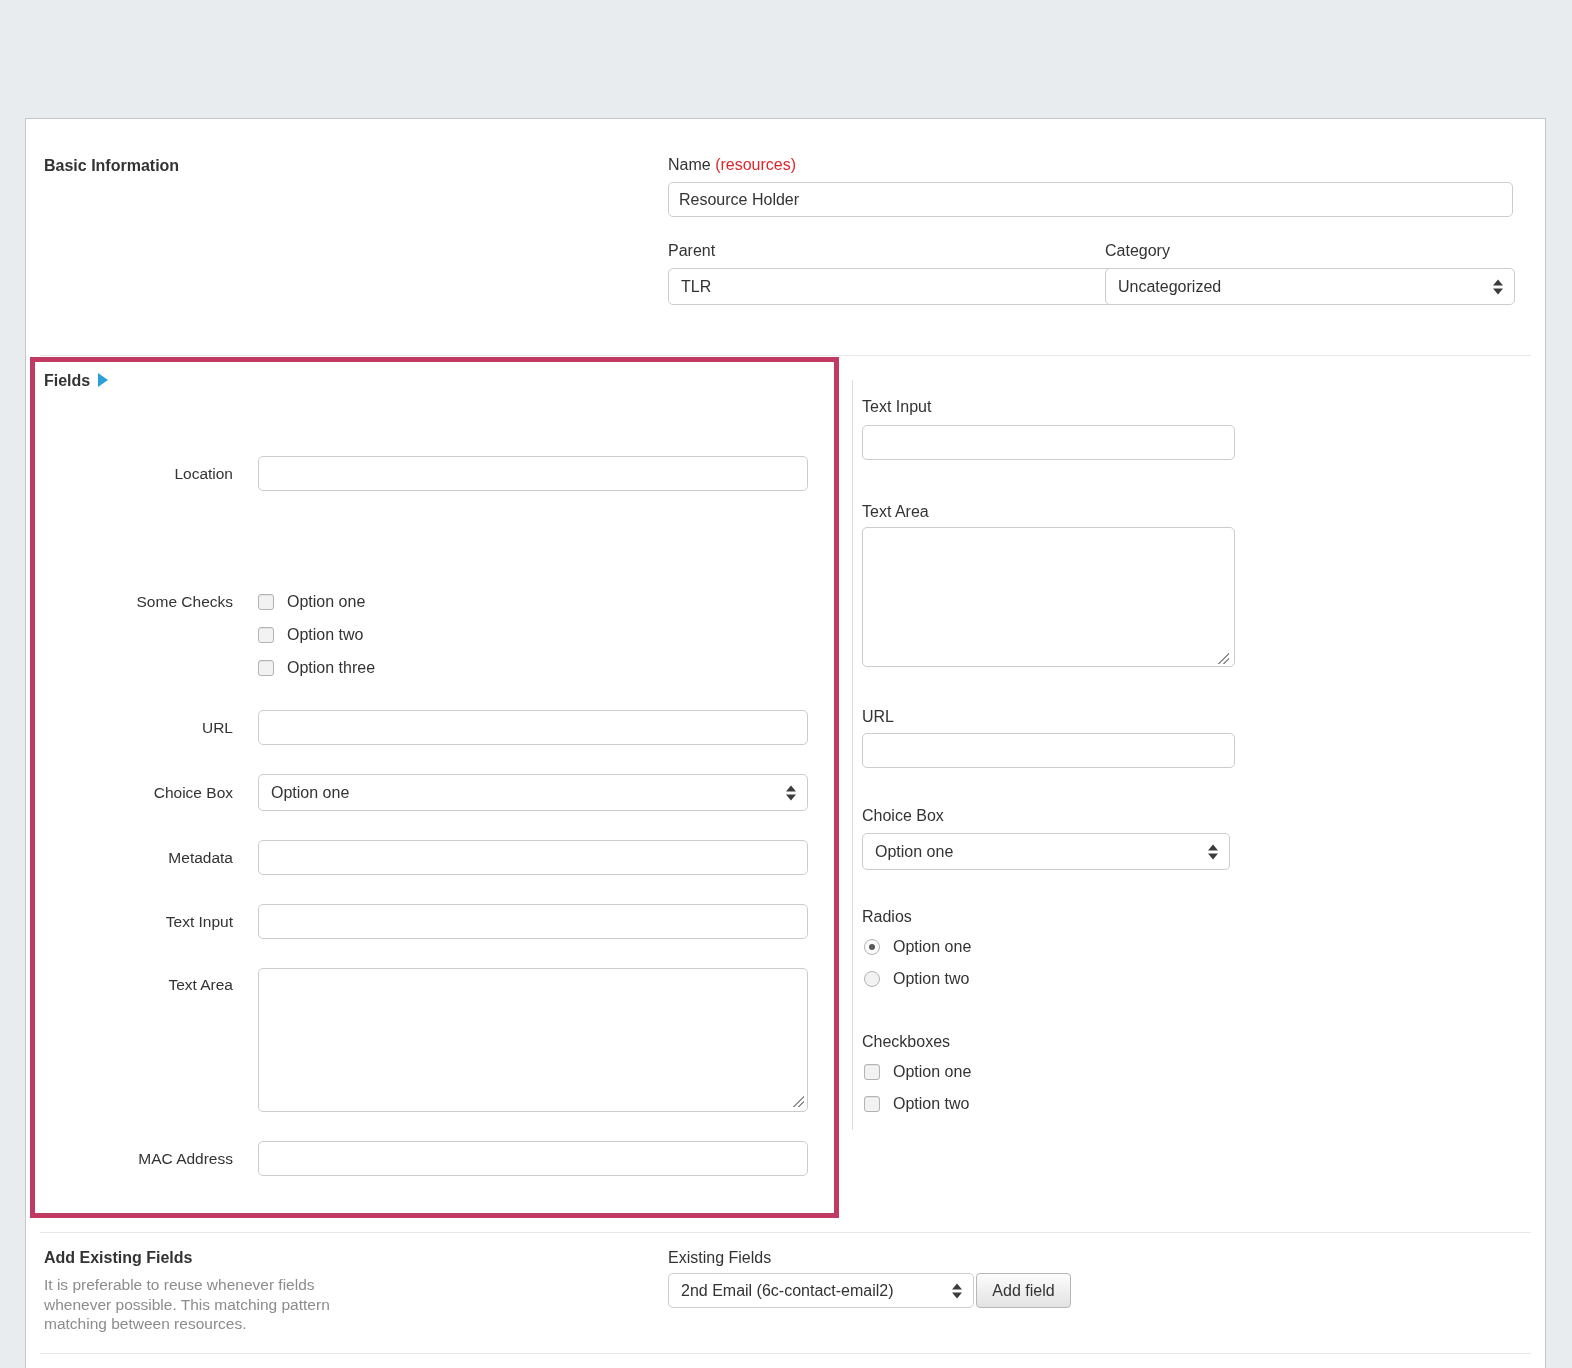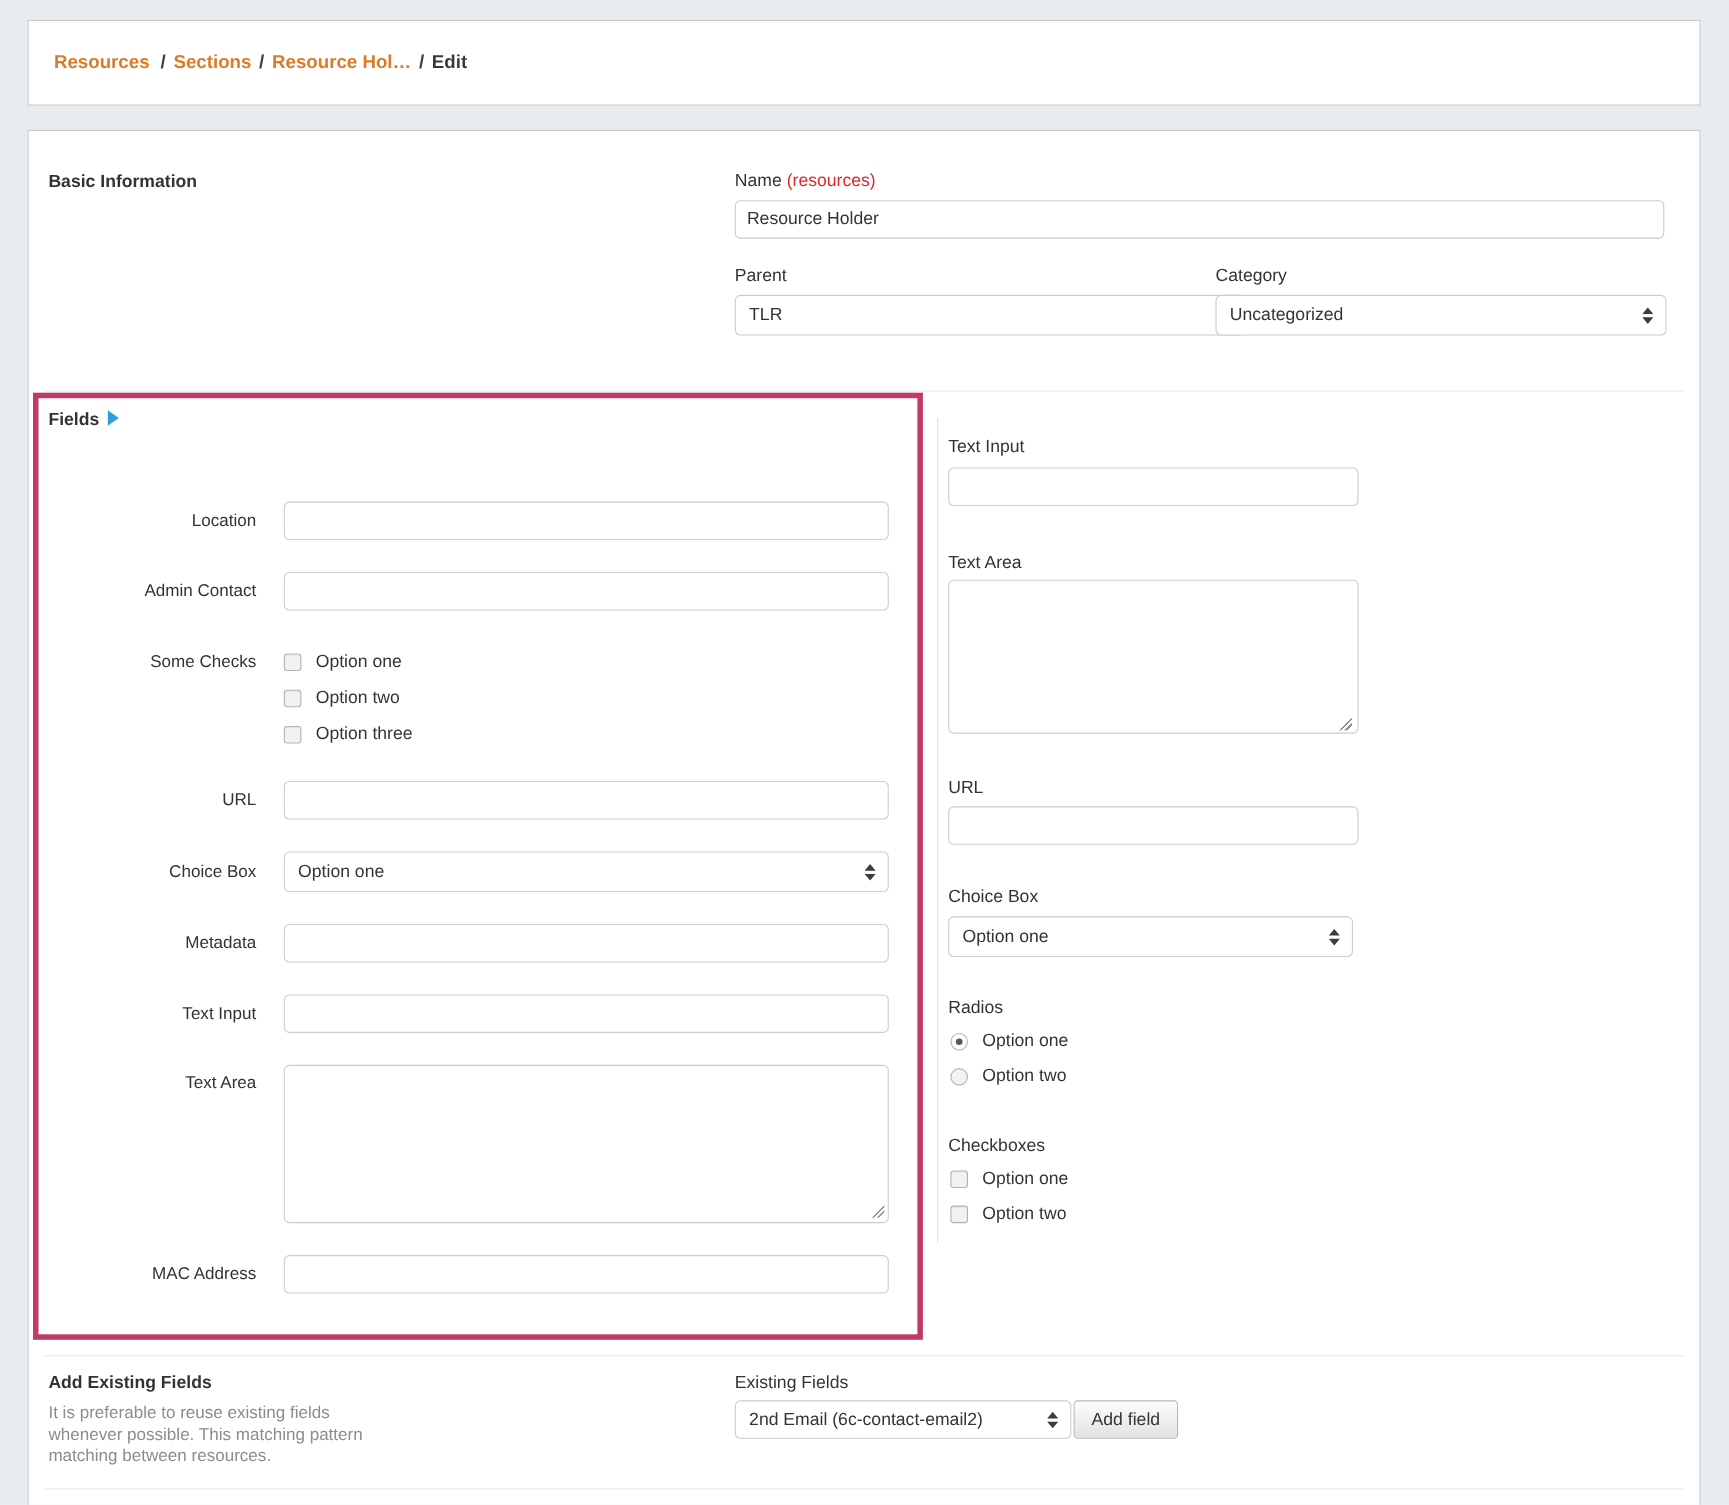--- a/index.html
+++ b/index.html
@@ -88,25 +88,20 @@
     position:absolute; height:35px; border:1px solid #b7b7b7; border-radius:4px;
     background:linear-gradient(#fdfdfd,#e2e2e2); font-family:"Liberation Sans", sans-serif;
     font-size:16px; color:#333; padding:0 14px; cursor:pointer;
   }
 </style>
 </head>
 <body>
 
 <div class="page">
 
-  <div class="card header-card">
-    <div class="crumb">
-      <a>Resources</a><span class="sep first">/</span><a>Sections</a><span class="sep">/</span><a>Resource Hol…</a><span class="sep">/</span><span class="current">Edit</span>
-    </div>
-  </div>
 
   <div class="card main-card">
 
     <div class="abs h1" style="left:18px; top:38px;">Basic Information</div>
 
     <div class="abs lbl" style="left:642px; top:37px;">
       <span>Name</span>
       <span class="required">(resources)</span>
     </div>
     <input class="tinput" style="left: 642px; top: 63px; width: 845px;" value="Resource Holder">
@@ -136,24 +131,20 @@
     <div class="abs h1" style="left:18px; top:253px;">
       <span>Fields</span><span class="tri-blue"></span>
     </div>
 
 
     <div class="frow" style="top:337px;">
       <div class="flabel">Location</div>
       <input class="tinput" style="position: static; width: 550px;">
     </div>
 
-    <div class="frow" style="top:401px;">
-      <div class="flabel">Admin Contact</div>
-      <input class="tinput" style="position: static; width: 550px;">
-    </div>
 
     <div class="frow" style="top:466px; align-items:flex-start;">
       <div class="flabel top">Some Checks</div>
       <div>
         <div class="opt-row">
           <span class="cbx"></span>
           <span class="opt-lbl">Option one</span>
         </div>
         <div class="opt-row">
           <span class="cbx"></span>
@@ -247,21 +238,21 @@
       <div class="opt-row tight">
         <span class="cbx"></span>
         <span class="opt-lbl">Option two</span>
       </div>
     </div>
 
     <div class="hr" style="top:1113px;"></div>
 
     <div class="abs h1" style="left:18px; top:1130px;">Add Existing Fields</div>
     <div class="abs gray-text" style="left:18px; top:1156px; width:360px;">
-      <div>It is preferable to reuse existing fields</div>
+      <div>It is preferable to reuse whenever fields</div>
       <div>whenever possible. This matching pattern</div>
       <div>matching between resources.</div>
     </div>
 
     <div class="abs lbl" style="left:642px; top:1130px;">Existing Fields</div>
     <div class="sel" style="left:642px; top:1154px; width:306px; height:35px;">
       <span>2nd Email (6c-contact-email2)</span>
       <span class="sel-arrows">
           <span class="tri-up"></span>
           <span class="tri-down"></span>

